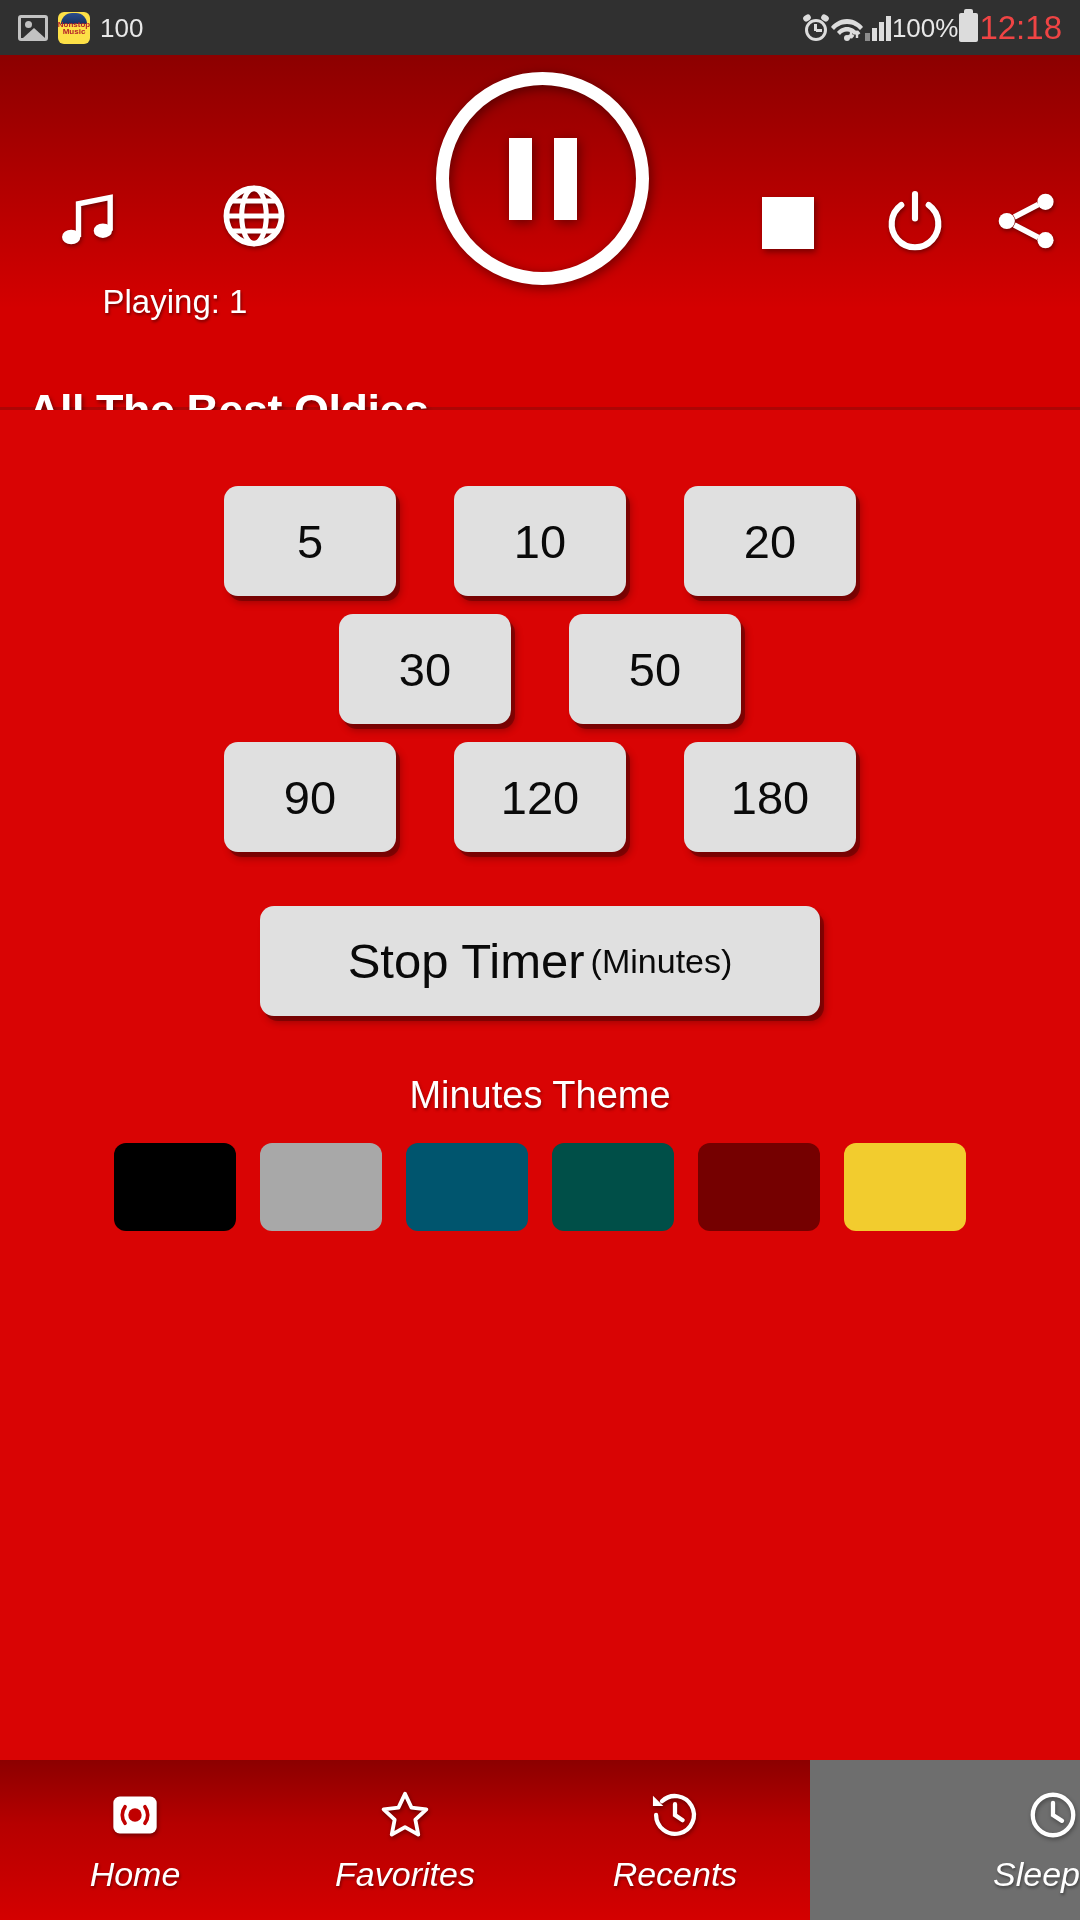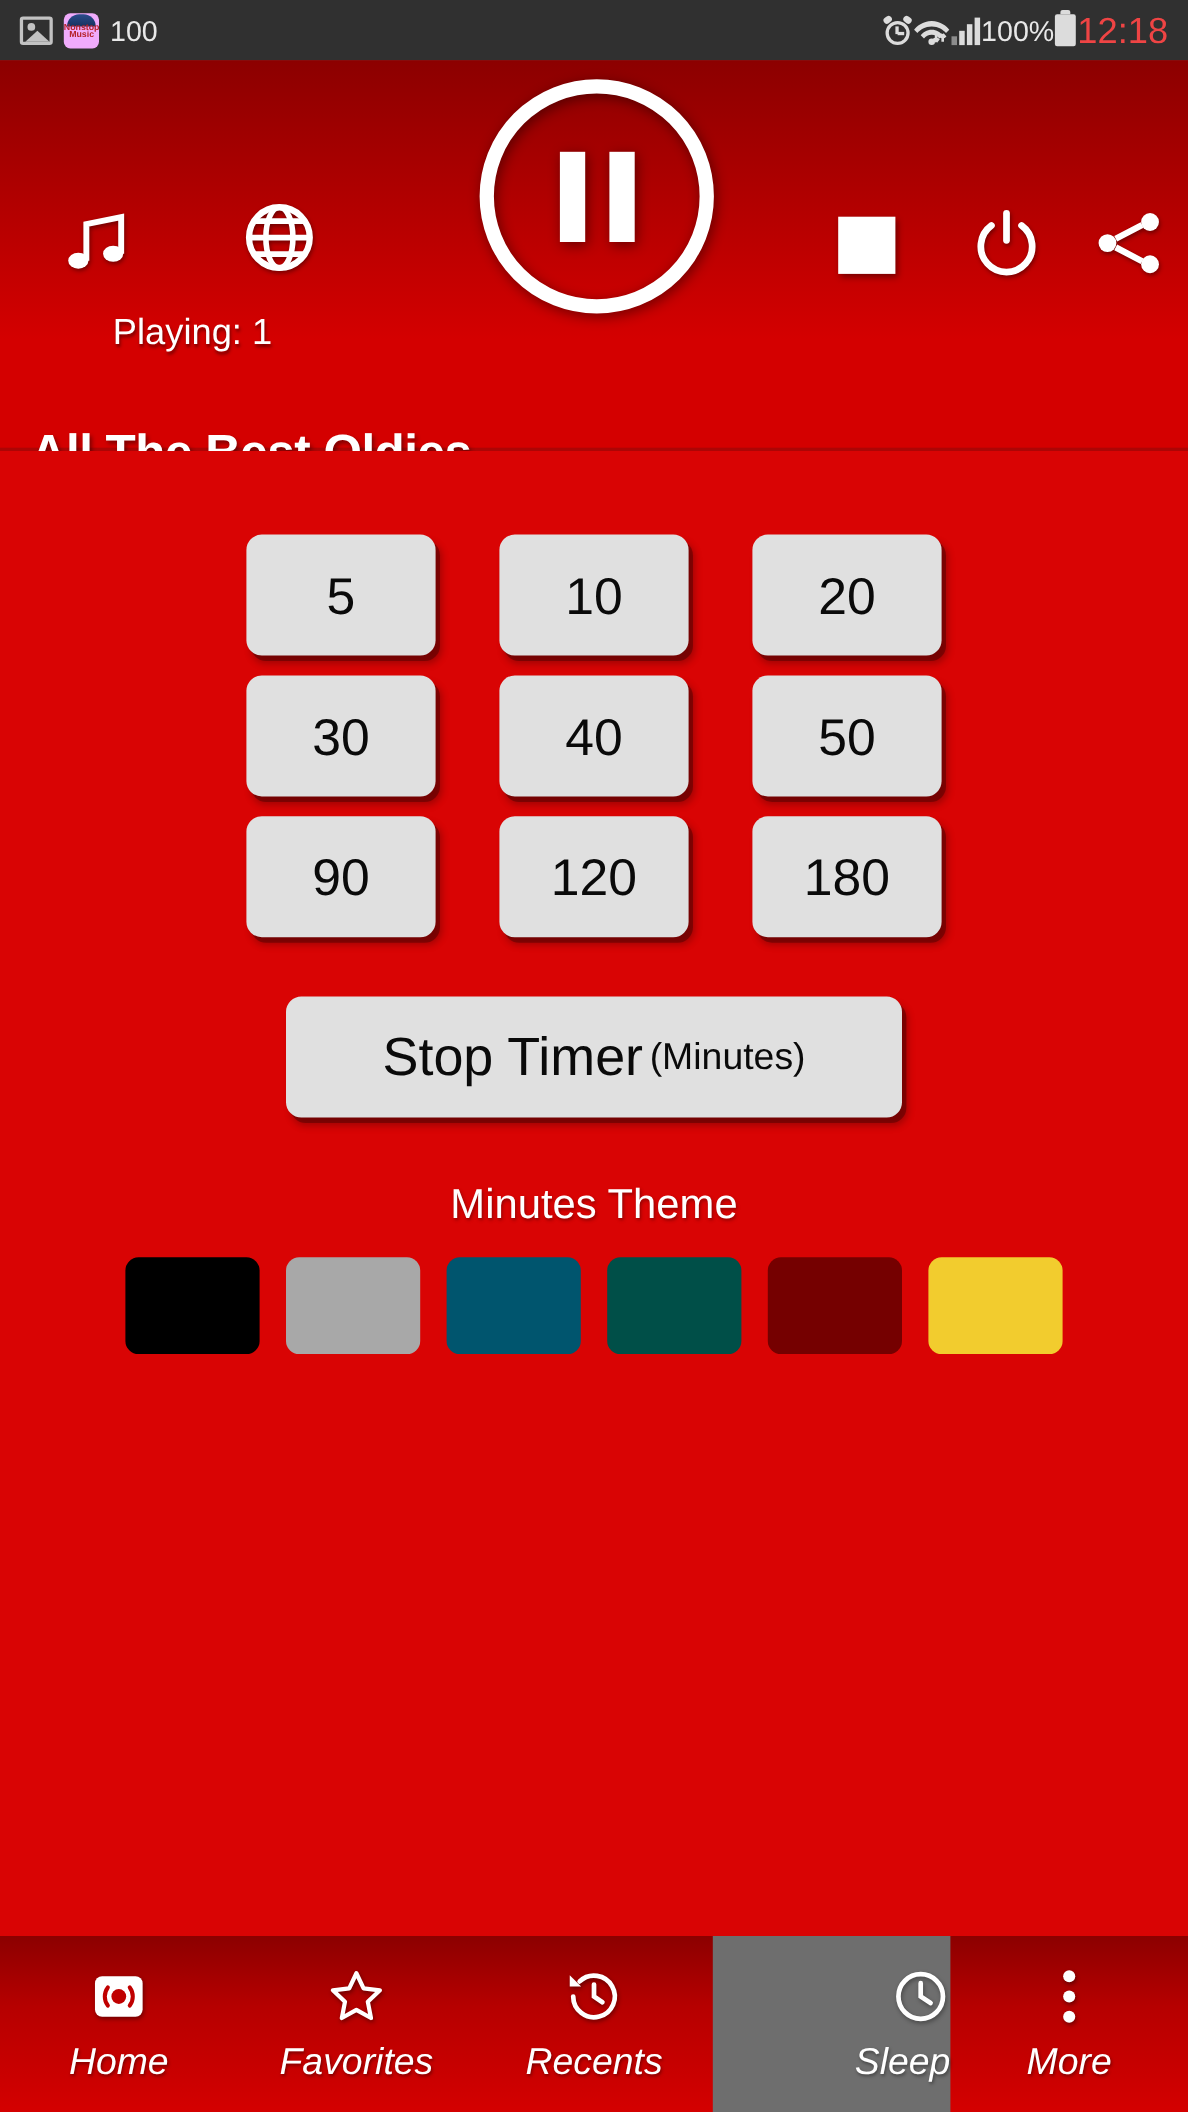--- a/index.html
+++ b/index.html
@@ -71,25 +71,26 @@
     position: absolute;
     left: 2px; bottom: 0;
     width: 0; height: 0;
     border-left: 11px solid transparent;
     border-right: 11px solid transparent;
     border-bottom: 10px solid #C2C2C2;
   }
   .app-ico {
     width: 32px; height: 32px;
     border-radius: 6px;
-    background: #f0abfc;
+    background: #fde047;
     position: relative;
     overflow: hidden;
     display: flex;
     align-items: center;
+    justify-content: center;
   }
   .app-ico .ns1 { font-size: 8px; color: #B5232B; font-weight: bold; line-height: 7px; text-align:center;}
   .app-ico .band {
     position: absolute; top: 1px; left: 3px; right: 3px; height: 11px;
     border-radius: 14px 14px 0 0;
     background: linear-gradient(#2B4C8C, #17325F);
   }
   .alarm-ico { position: relative; width: 26px; height: 26px; }
   .alarm-ico .body {
     position: absolute; left: 2px; top: 4px;
@@ -376,21 +377,20 @@
   <div class="content">
 
     <div class="timer-grid">
       <div class="timer-row">
         <div class="btn timer-btn">5</div>
         <div class="btn timer-btn">10</div>
         <div class="btn timer-btn">20</div>
       </div>
       <div class="timer-row">
         <div class="btn timer-btn">30</div>
-        <div class="btn timer-btn">40</div>
         <div class="btn timer-btn">50</div>
       </div>
       <div class="timer-row">
         <div class="btn timer-btn">90</div>
         <div class="btn timer-btn">120</div>
         <div class="btn timer-btn">180</div>
       </div>
     </div>
 
     <div style="position:absolute;top:460px;left:0;width:1080px;">
@@ -448,25 +448,15 @@
     <div class="nav-item active">
       <div class="nav-ico">
         <svg width="54" height="54" viewBox="0 0 24 24" style="filter:drop-shadow(1px 2px 2px rgba(0,0,0,0.35))">
           <circle cx="12" cy="12" r="9" fill="none" stroke="#fff" stroke-width="1.9"></circle>
           <path d="M12 6.6V12l4 2.6" stroke="#fff" stroke-width="1.9" fill="none" stroke-linecap="round"></path>
         </svg>
       </div>
       <div class="nav-label">Sleep</div>
     </div>
 
-    <div class="nav-item">
-      <div class="nav-ico">
-        <svg width="40" height="52" viewBox="0 0 12 34" style="filter:drop-shadow(1px 2px 2px rgba(0,0,0,0.4))">
-          <circle cx="6" cy="5" r="3.6" fill="#fff"></circle>
-          <circle cx="6" cy="17" r="3.6" fill="#fff"></circle>
-          <circle cx="6" cy="29" r="3.6" fill="#fff"></circle>
-        </svg>
-      </div>
-      <div class="nav-label">More</div>
-    </div>
   </div>
 
 </div>
 
 </body></html>

